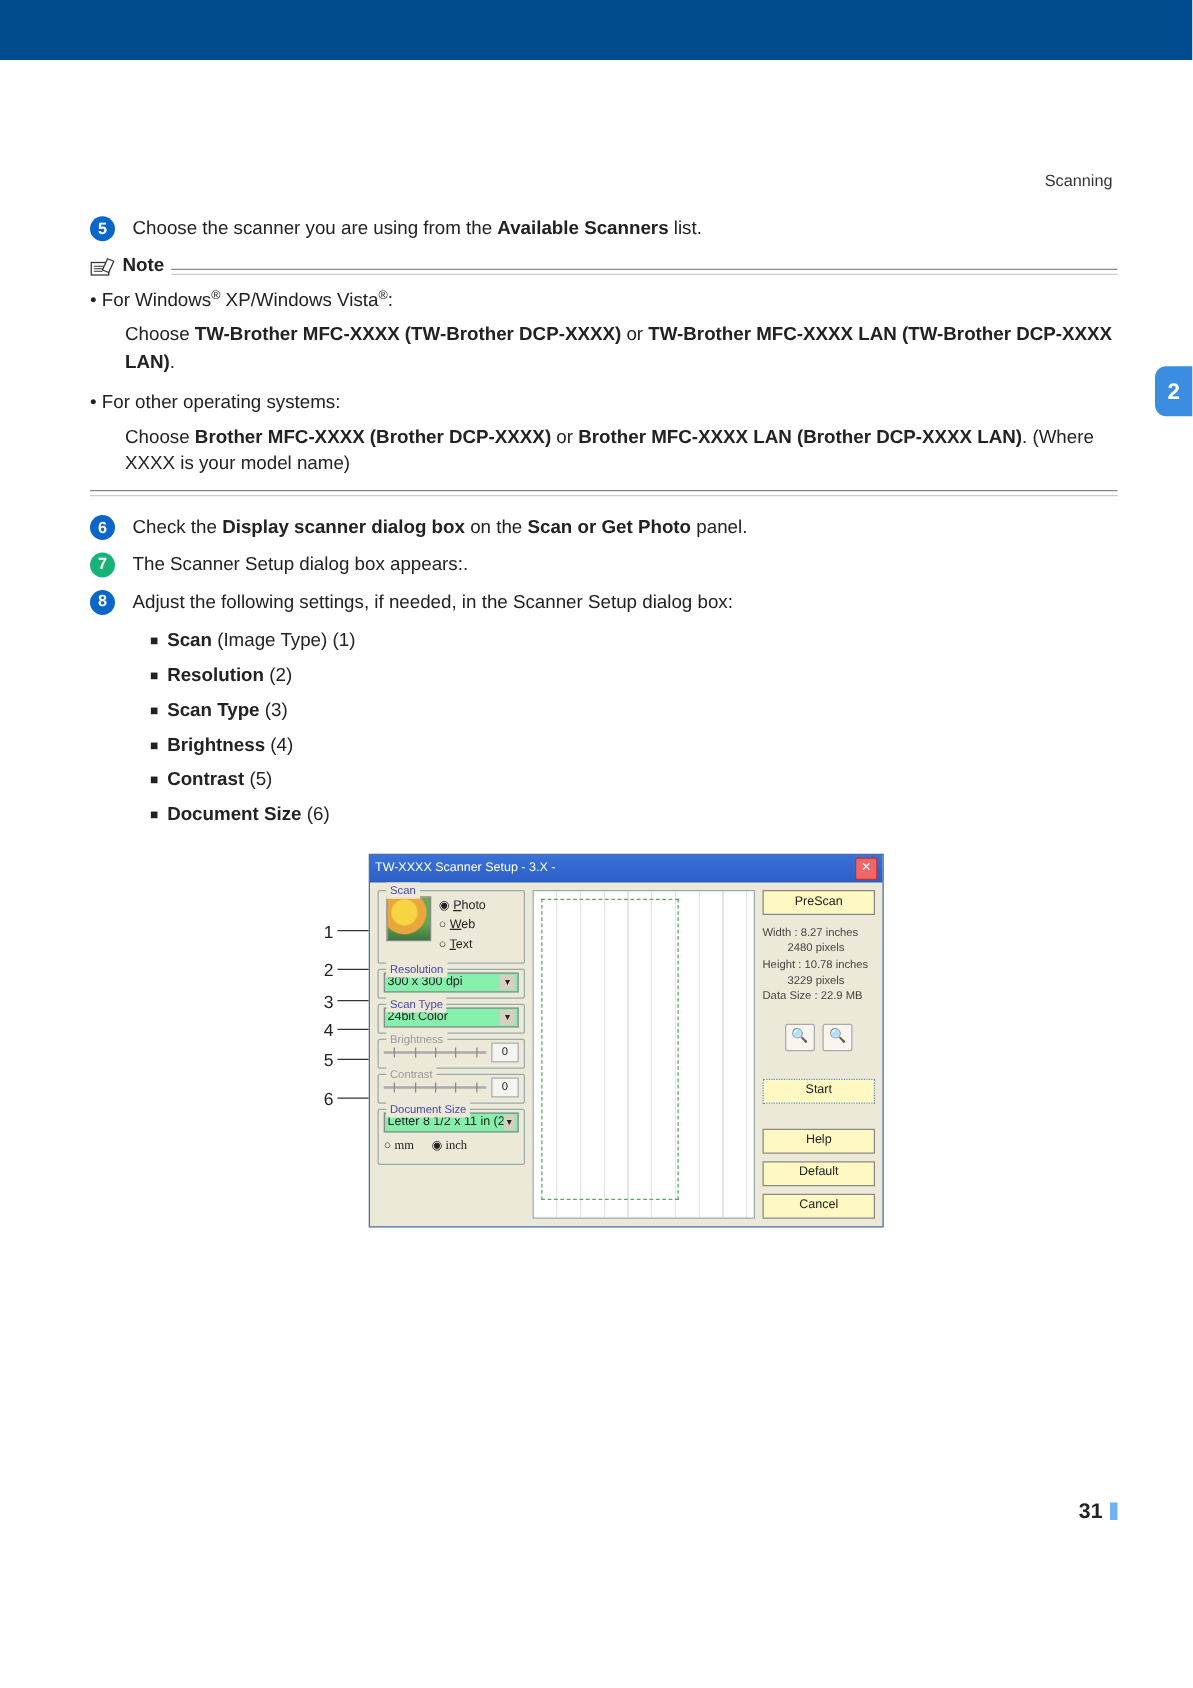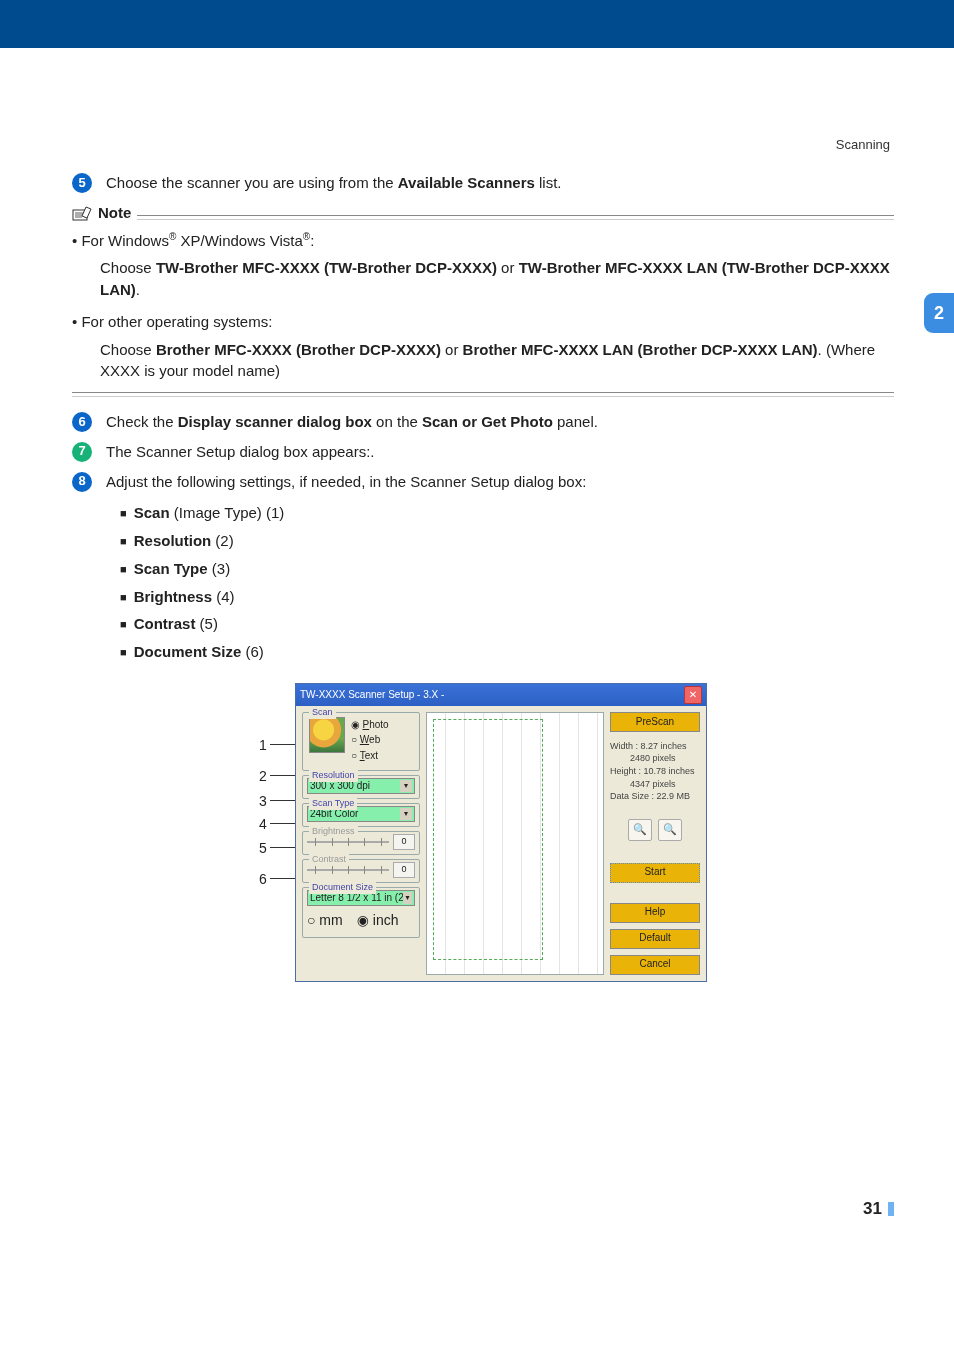--- a/index.html
+++ b/index.html
@@ -196,33 +196,33 @@
     font-size:10px; height:16px; box-sizing:border-box;
     display:flex; align-items:center; justify-content:space-between; padding:0 2px;
   }
   .dd-arrow { width:12px; height:12px; background:#d5d0c0; display:flex;align-items:center;justify-content:center; font-size:8px;}
   .slider {
     height:16px; display:flex; align-items:center; gap:4px;
   }
   .slider .track { flex:1; height:2px; background:#aaa; position:relative;}
   .slider .tick { position:absolute; top:-3px; width:1px; height:8px; background:#888;}
   .slider .valbox { width:20px;height:14px;border:1px solid #aaa;background:#f4f4f0;font-size:9px;text-align:center;}
-  .unit-row { display:flex; gap:14px; margin-top:4px; font-size:14px;}
+  .unit-row { display:flex; gap:14px; margin-top:4px; font-size:10px;font-family:Liberation Serif, serif;}
   .preview {
     flex:1; background:#fff; border:1px solid #9aa; min-height:230px;
     background-image: repeating-linear-gradient(90deg, transparent 0 18px, #e4e4e4 18px 19px);
     position: relative;
   }
   .preview::after{
     content:""; position:absolute; left:6px; top:6px; right:60px; bottom:14px;
     border:1px dashed #5a5;
   }
   .right-col { width:90px; display:flex; flex-direction:column; gap:6px; align-items:stretch; }
   .btn {
-    border:1px solid #888; background:#eab308; font-size:10px;
+    border:1px solid #888; background:#fef9c3; font-size:10px;
     height:18px; display:flex; align-items:center; justify-content:center;
   }
   .btn-start { border:1px dotted #5a8dd6; }
   .dims { font-size:9px; color:#444; line-height:1.4; margin:2px 0 6px 0; text-align:left;}
   .zooms { display:flex; gap:6px; justify-content:center; margin:4px 0 10px 0;}
   .zoom { width:22px;height:20px;border:1px solid #aaa;background:#f7f5ee;border-radius:2px;
     display:flex;align-items:center;justify-content:center;font-size:11px;color:#888;}
   .bold { font-weight:bold; }
   .page-num {
     position: absolute;
@@ -415,21 +415,21 @@
           </div>
 
           <div class="preview"></div>
 
           <div class="right-col">
             <div class="btn">PreScan</div>
             <div class="dims">
               <span>Width :</span> <span>8.27 inches</span><br>
               &nbsp;&nbsp;&nbsp;&nbsp;&nbsp;&nbsp;&nbsp;&nbsp;<span>2480 pixels</span><br>
               <span>Height :</span> <span>10.78 inches</span><br>
-              &nbsp;&nbsp;&nbsp;&nbsp;&nbsp;&nbsp;&nbsp;&nbsp;<span>4347 pixels</span><br>
+              &nbsp;&nbsp;&nbsp;&nbsp;&nbsp;&nbsp;&nbsp;&nbsp;<span>3229 pixels</span><br>
               <span>Data Size :</span> <span>22.9 MB</span>
             </div>
             <div class="zooms">
               <div class="zoom">🔍</div>
               <div class="zoom">🔍</div>
             </div>
             <div style="flex:1"></div>
             <div class="btn btn-start">Start</div>
             <div style="height:8px"></div>
             <div class="btn">Help</div>

